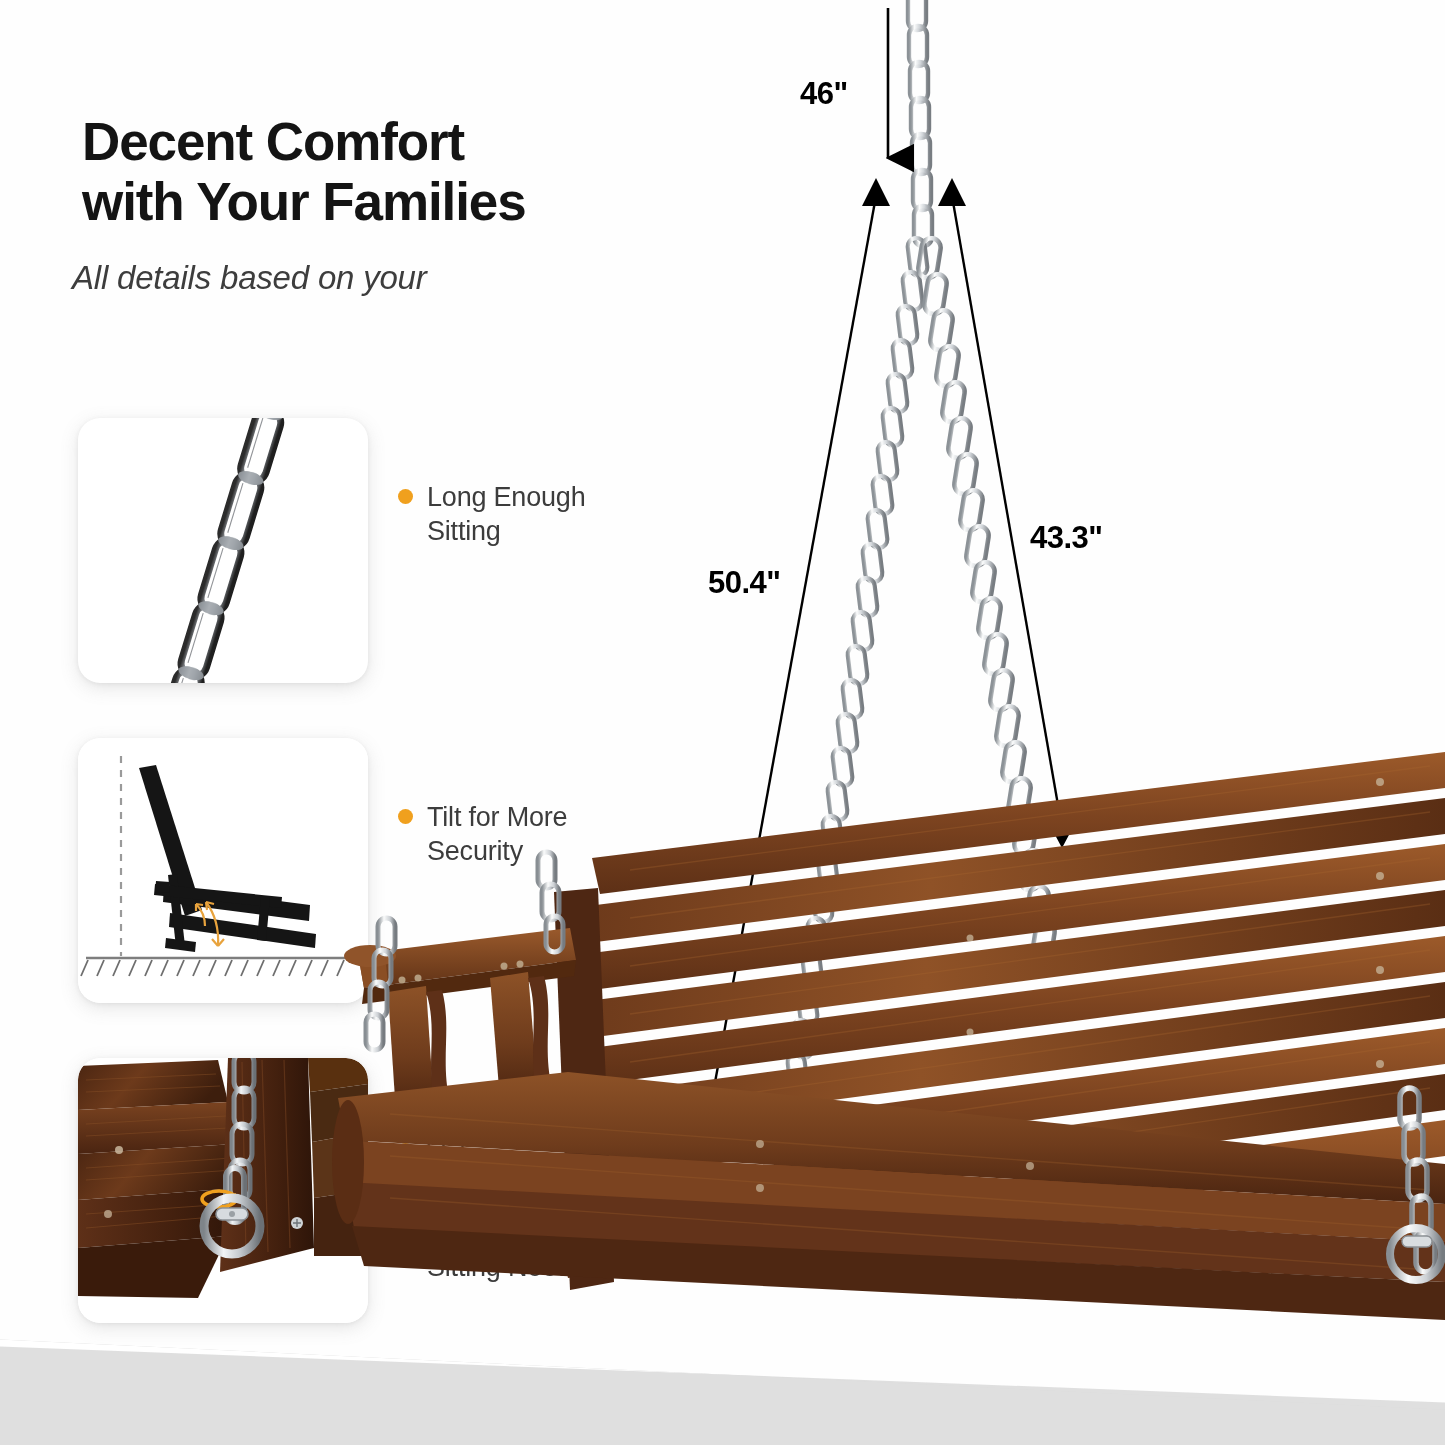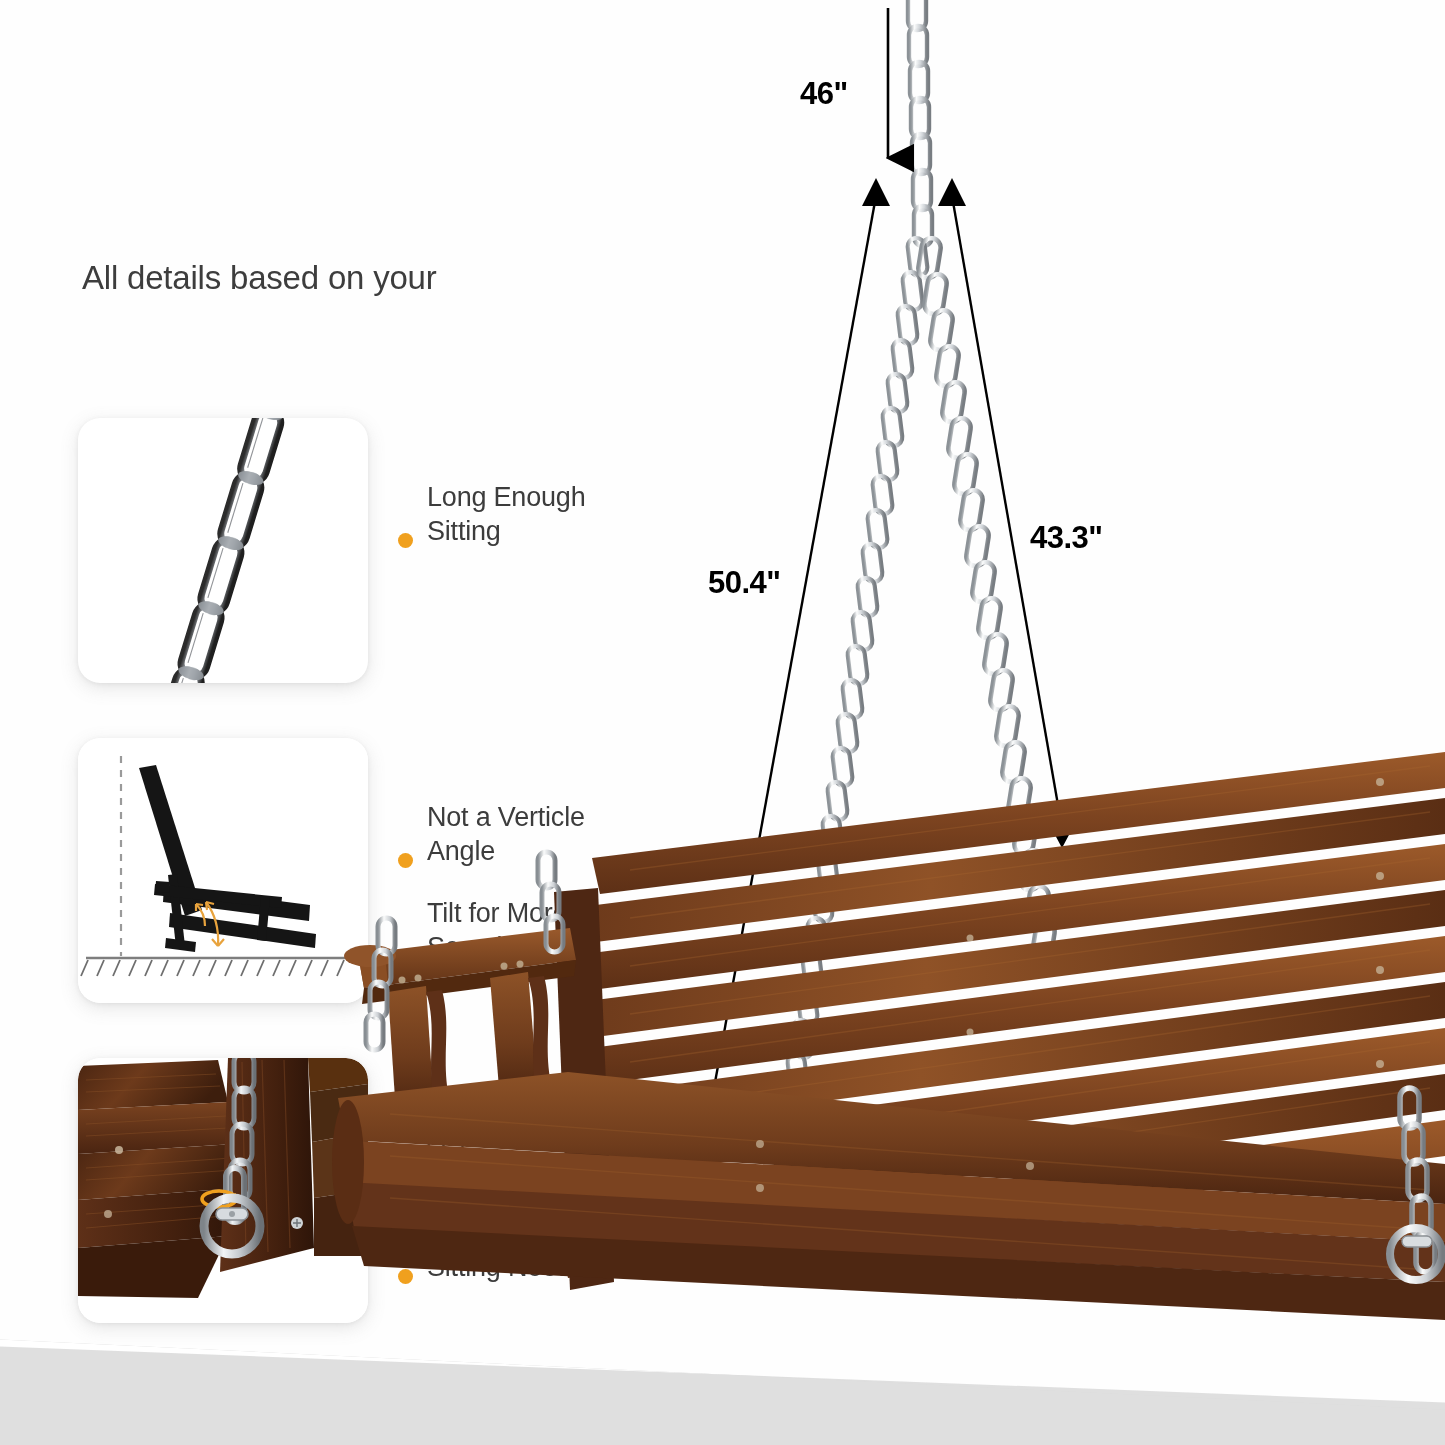--- a/index.html
+++ b/index.html
@@ -28,40 +28,40 @@
 
   
   .leftcol { position:absolute; left:0; top:0; width:700px; height:1445px; z-index:5; }
 
   .headline {
     position:absolute; left:82px; top:112px; width:600px;
     font-size:53px; line-height:1.14; font-weight:700;
     letter-spacing:-1.1px; color:#141414;
   }
   .subhead {
-    position:absolute; left:82px; top:256px; width:520px;
+    position:absolute; left:72px; top:256px; width:520px;
     font-size:33px; line-height:1.34; font-weight:300;
-    color:#3d3d3d; letter-spacing:-.2px;
+    color:#3d3d3d; letter-spacing:-.2px;font-style:italic;
   }
 
   
   .feature { position:absolute; left:78px; width:610px; height:272px; }
   .feature.f1 { top:418px; }
   .feature.f2 { top:738px; }
   .feature.f3 { top:1058px; }
 
   .card {
     position:absolute; left:0; top:0; width:290px; height:265px;
     background:#ffffff; border-radius:22px; overflow:hidden;
     box-shadow:0 5px 18px rgba(120,120,120,.19), 0 1px 4px rgba(120,120,120,.12);
   }
   .card-inner { position:absolute; inset:0; overflow:hidden; border-radius:22px; }
 
   .bullets { position:absolute; left:320px; top:62px; width:290px; }
-  .bullet { display:flex; align-items:flex-end; margin-bottom:28px; }
+  .bullet { display:flex; align-items:flex-start; margin-bottom:28px; }
   .bullet:last-child { margin-bottom:0; }
   .dot {
     width:15px; height:15px; border-radius:50%;
     background:#f0a01e; flex:0 0 15px; margin-top:9px; margin-right:14px;
   }
   .btext { font-size:27px; line-height:1.26; font-weight:300; color:#3c3c3c; letter-spacing:-.2px; }
 
   
   .chainwrap { position:absolute; inset:0; }
 
@@ -86,20 +86,24 @@
 </head>
 <body>
 
 <div id="stage">
 
   <div class="wedge"></div>
   <div class="wedge2"></div>
 
   <div class="leftcol">
 
+    <div class="headline">
+      <span>Decent Comfort</span><br>
+      <span>with Your Families</span>
+    </div>
 
     <div class="subhead">
       <span>All details based on your</span><br>
     </div>
 
     <div class="feature f1">
       <div class="card">
         <div class="card-inner">
           <svg class="chainwrap" viewBox="0 0 290 265">
             <defs>
@@ -203,27 +207,20 @@
               <path d="M128,164 C137,176 141,192 140,208"></path>
               <path d="M128,164 l8,2 M128,164 l1,8"></path>
               <path d="M140,208 l-6,-7 M140,208 l6,-7"></path>
               <path d="M118,166 C124,172 127,180 127,188"></path>
               <path d="M118,166 l7,1 M118,166 l0,7"></path>
             </g>
           </svg>
         </div>
       </div>
       <div class="bullets">
-        <div class="bullet">
-          <span class="dot"></span>
-          <span class="btext">
-            <span>Not a Verticle</span><br>
-            <span>Angle</span>
-          </span>
-        </div>
         <div class="bullet">
           <span class="dot"></span>
           <span class="btext">
             <span>Tilt for More</span><br>
             <span>Security</span>
           </span>
         </div>
       </div>
     </div>
 

